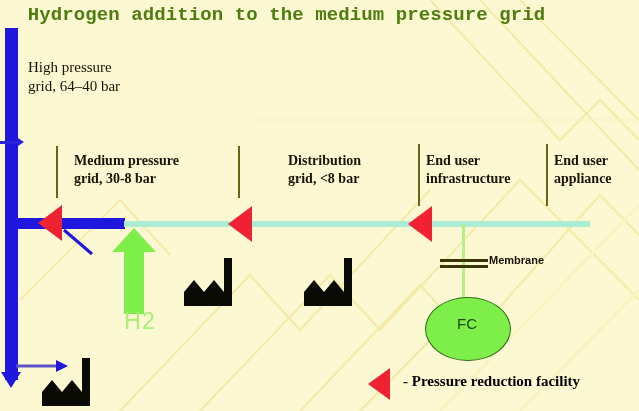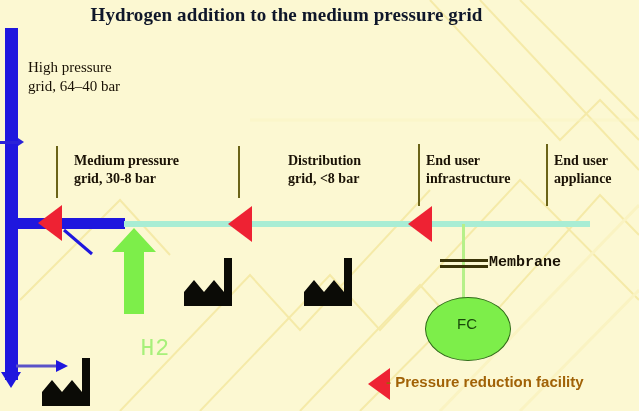--- a/index.html
+++ b/index.html
@@ -5,22 +5,22 @@
   html,body{margin:0;padding:0;background:#fff;}
   body{font-family:"Liberation Serif",serif;}
   #stage{
     position:relative;width:639px;height:411px;overflow:hidden;
     background:#FCF8D2;
   }
   
   #watermark{position:absolute;inset:0;pointer-events:none;}
   .title{
     position:absolute;left:0;top:4px;width:573px;text-align:center;
-    font-family:Liberation Serif, serif;font-weight:bold;
-    font-size:19px;color:#0f172a;letter-spacing:.1px;
+    font-family:Liberation Mono, monospace;font-weight:bold;
+    font-size:19px;color:#4d7c0f;letter-spacing:.1px;
   }
   .hp-label{
     position:absolute;left:28px;top:58px;
     font-family:"Liberation Serif",serif;font-weight:normal;
     font-size:15px;line-height:19px;color:#1a1205;white-space:pre-line;
   }
   
   .blue-bar{position:absolute;left:5px;top:28px;width:13px;height:352px;background:#1F17DE;}
   .blue-arrowhead{
     position:absolute;left:1px;top:372px;width:0;height:0;
@@ -48,53 +48,52 @@
   .tri{
     position:absolute;width:0;height:0;
     border-top:18px solid transparent;border-bottom:18px solid transparent;
     border-right:24px solid #EE2233;
   }
   
   .blue-pointer{position:absolute;left:62px;top:228px;width:38px;height:30px;}
   
   .h2-arrow{position:absolute;left:112px;top:228px;width:44px;height:86px;}
   .h2-text{
-    position:absolute;left:110px;top:308px;width:60px;text-align:right;
-    font-family:Liberation Mono, monospace;font-size:23px;color:#A7F07A;
+    position:absolute;left:110px;top:308px;width:60px;text-align:center;
+    font-family:Liberation Sans, sans-serif;font-size:23px;color:#A7F07A;
     letter-spacing:1px;
-    margin-top:28px;
   }
   
   .factory{position:absolute;}
   
   .memb-stem{position:absolute;left:462px;top:224px;width:3px;height:78px;background:#B6F08A;}
   .memb-l1{position:absolute;left:440px;top:259px;width:48px;height:3px;background:#3a3408;}
   .memb-l2{position:absolute;left:440px;top:265px;width:48px;height:3px;background:#3a3408;}
   .memb-text{
     position:absolute;left:489px;top:254px;
-    font-family:Liberation Mono, monospace;font-weight:bold;font-size:15px;color:#1a1205;text-align:right;
+    font-family:Liberation Sans, sans-serif;font-weight:bold;font-size:11px;color:#1a1205;text-align:right;
   }
   
   .fc-circle{
     position:absolute;left:425px;top:297px;width:84px;height:62px;
     border-radius:50%;background:#7DEE4A;border:1px solid #2f6b18;
   }
   .fc-text{
     position:absolute;left:425px;top:315px;width:84px;text-align:center;
     font-family:"Liberation Sans",sans-serif;font-size:15px;color:#19490a;
   }
   
   .legend-tri{
     position:absolute;left:368px;top:368px;width:0;height:0;
     border-top:16px solid transparent;border-bottom:16px solid transparent;
     border-right:22px solid #EE2233;
   }
   .legend-text{
-    position:absolute;left:386px;top:373px;
-    font-family:Liberation Sans, sans-serif;font-weight:bold;font-size:15px;color:#a16207;
+    position:absolute;left:403px;top:373px;
+    font-family:Liberation Serif, serif;font-weight:bold;font-size:15px;color:#000000;
   }
 </style>
 </head>
 <body>
 
 <div id="stage">
 
   <svg id="watermark" width="639" height="411" viewBox="0 0 639 411">
     <g stroke="#F5EAA8" stroke-width="2" fill="none">
       <path d="M 300 411 L 420 285 L 470 340 L 600 195 L 639 235"></path>

